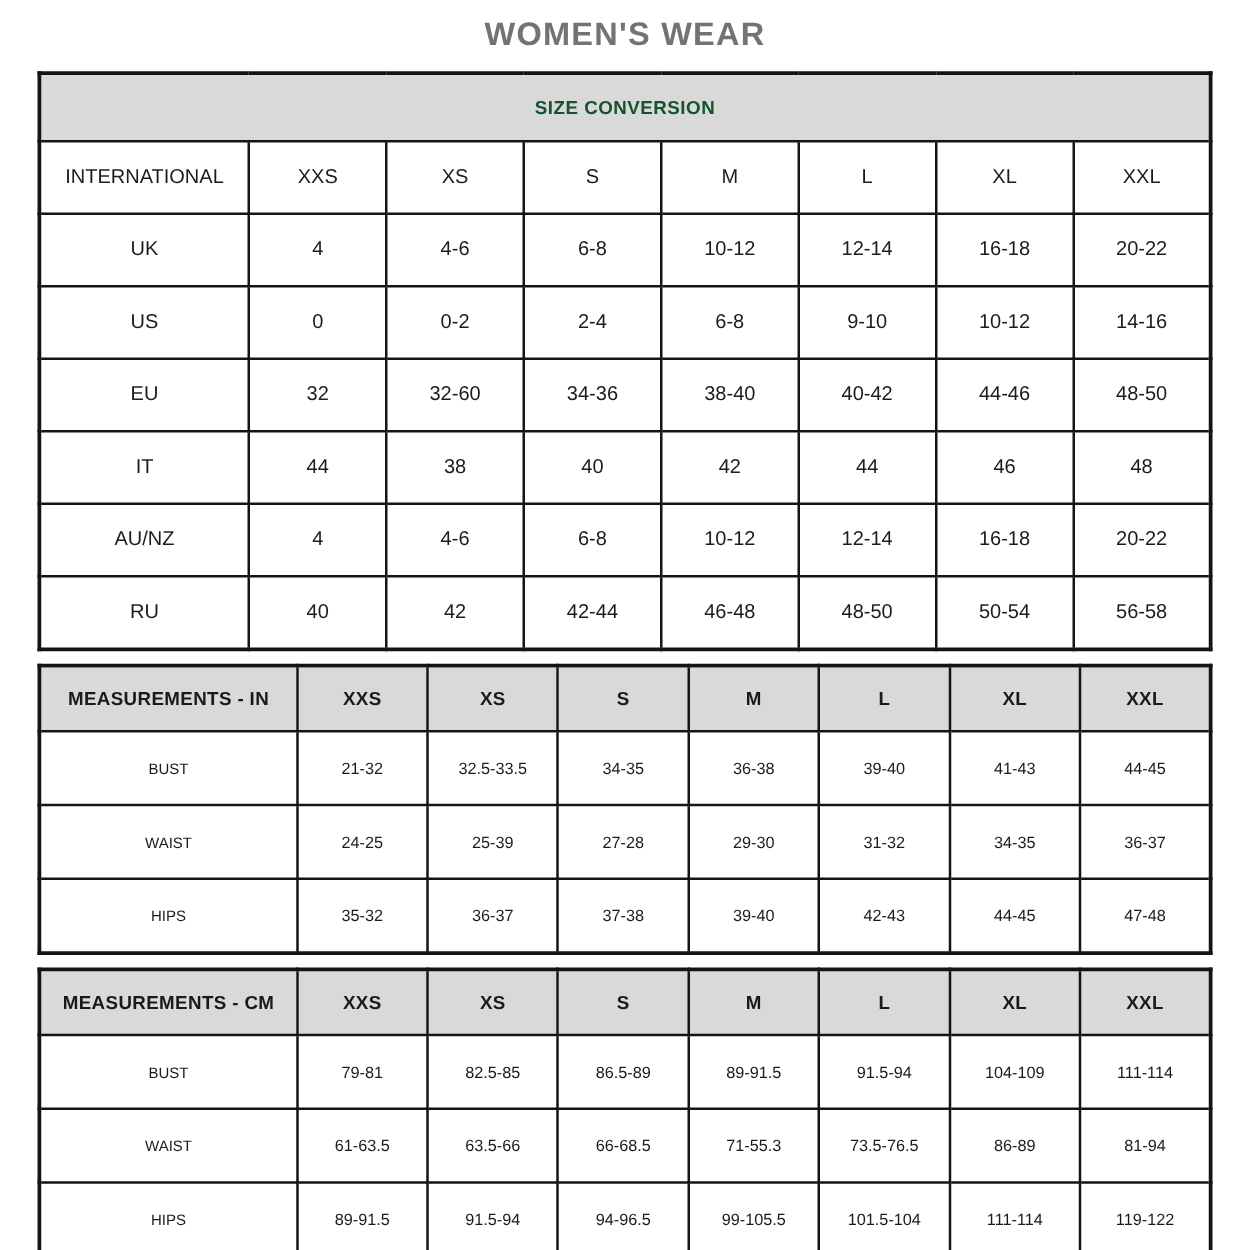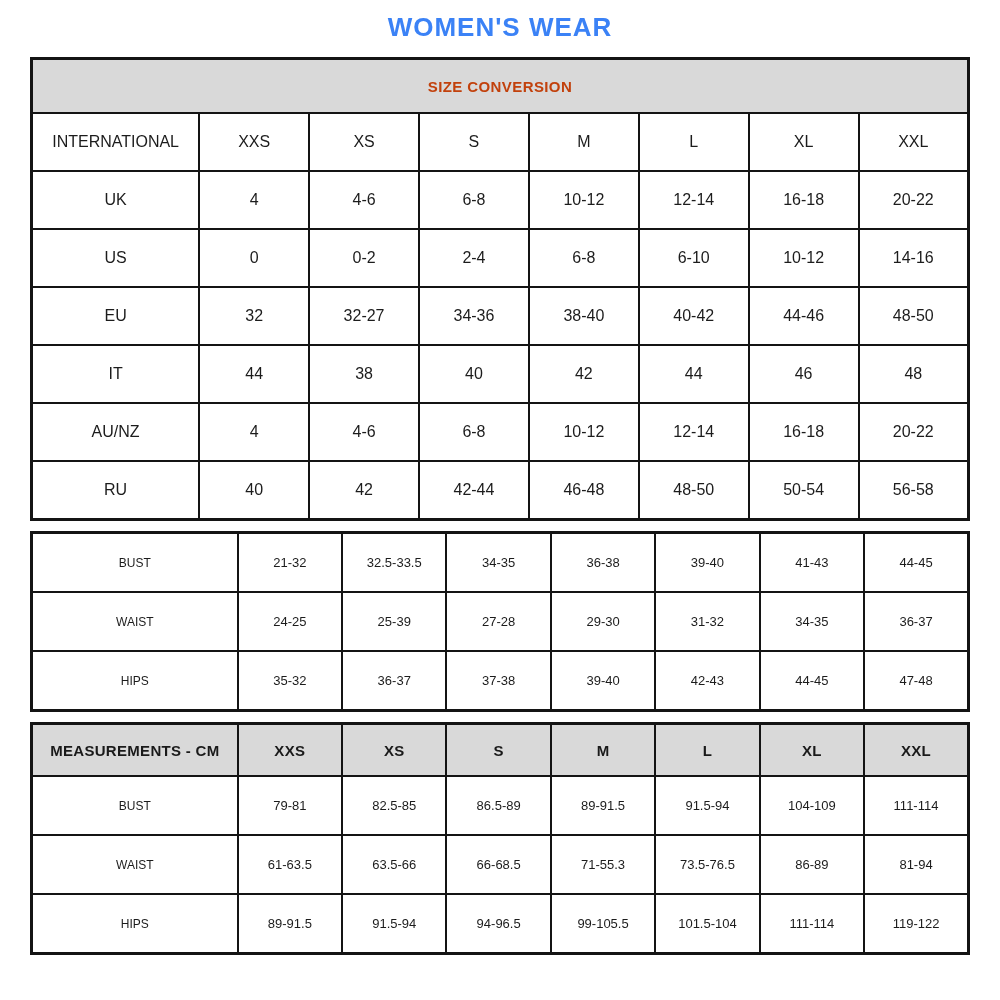--- a/index.html
+++ b/index.html
@@ -16,42 +16,42 @@
     box-sizing: border-box;
     padding: 12px 30px 10px 30px;
     overflow: hidden;
   }
   .title {
     margin: 0 0 14px 0;
     text-align: center;
     font-size: 26px;
     font-weight: bold;
     letter-spacing: 1px;
-    color: #3b82f6;
+    color: #737373;
   }
   table {
     width: 100%;
     border-collapse: collapse;
     table-layout: fixed;
     border: 3px solid #141414;
   }
   td, th {
     border: 2px solid #141414;
     text-align: center;
     vertical-align: middle;
     padding: 0;
     overflow: hidden;
   }
   .banner {
     background: #d9d9d9;
     font-weight: bold;
     font-size: 15px;
     letter-spacing: 0.4px;
     height: 52px;
-    color: #c2410c;
+    color: #14532d;
   }
   
   .conv td { height: 56px; font-size: 16px; font-weight: normal; }
   .conv .c0 { width: 17.9%; }
   
   .meas { margin-top: 10px; }
   .meas .c0 { width: 22%; }
   .meas th.hdr {
     background: #d9d9d9;
     font-weight: bold;
@@ -104,28 +104,28 @@
         <td>12-14</td>
         <td>16-18</td>
         <td>20-22</td>
       </tr>
       <tr>
         <td class="rowlabel">US</td>
         <td>0</td>
         <td>0-2</td>
         <td>2-4</td>
         <td>6-8</td>
-        <td>6-10</td>
+        <td>9-10</td>
         <td>10-12</td>
         <td>14-16</td>
       </tr>
       <tr>
         <td class="rowlabel">EU</td>
         <td>32</td>
-        <td>32-27</td>
+        <td>32-60</td>
         <td>34-36</td>
         <td>38-40</td>
         <td>40-42</td>
         <td>44-46</td>
         <td>48-50</td>
       </tr>
       <tr>
         <td class="rowlabel">IT</td>
         <td>44</td>
         <td>38</td>
@@ -164,20 +164,30 @@
         <col>
         <col>
         <col>
         <col>
         <col>
         <col>
         <col>
     </colgroup>
     <tbody>
       <tr>
+        <th class="hdr">MEASUREMENTS - IN</th>
+        <th class="hdr">XXS</th>
+        <th class="hdr">XS</th>
+        <th class="hdr">S</th>
+        <th class="hdr">M</th>
+        <th class="hdr">L</th>
+        <th class="hdr">XL</th>
+        <th class="hdr">XXL</th>
+      </tr>
+      <tr>
         <td class="rowlabel">BUST</td>
         <td>21-32</td>
         <td>32.5-33.5</td>
         <td>34-35</td>
         <td>36-38</td>
         <td>39-40</td>
         <td>41-43</td>
         <td>44-45</td>
       </tr>
       <tr>

